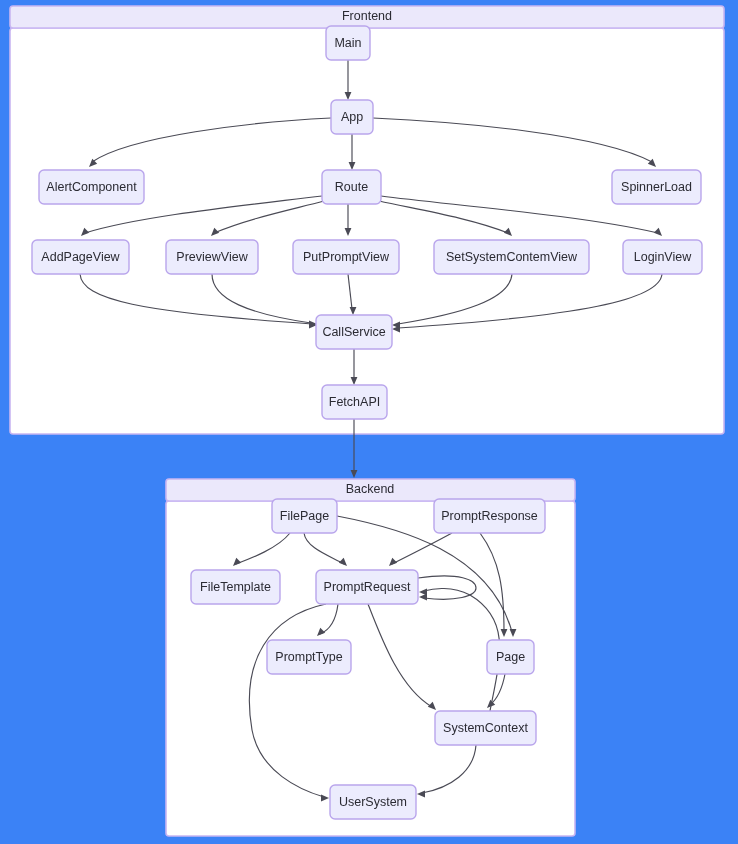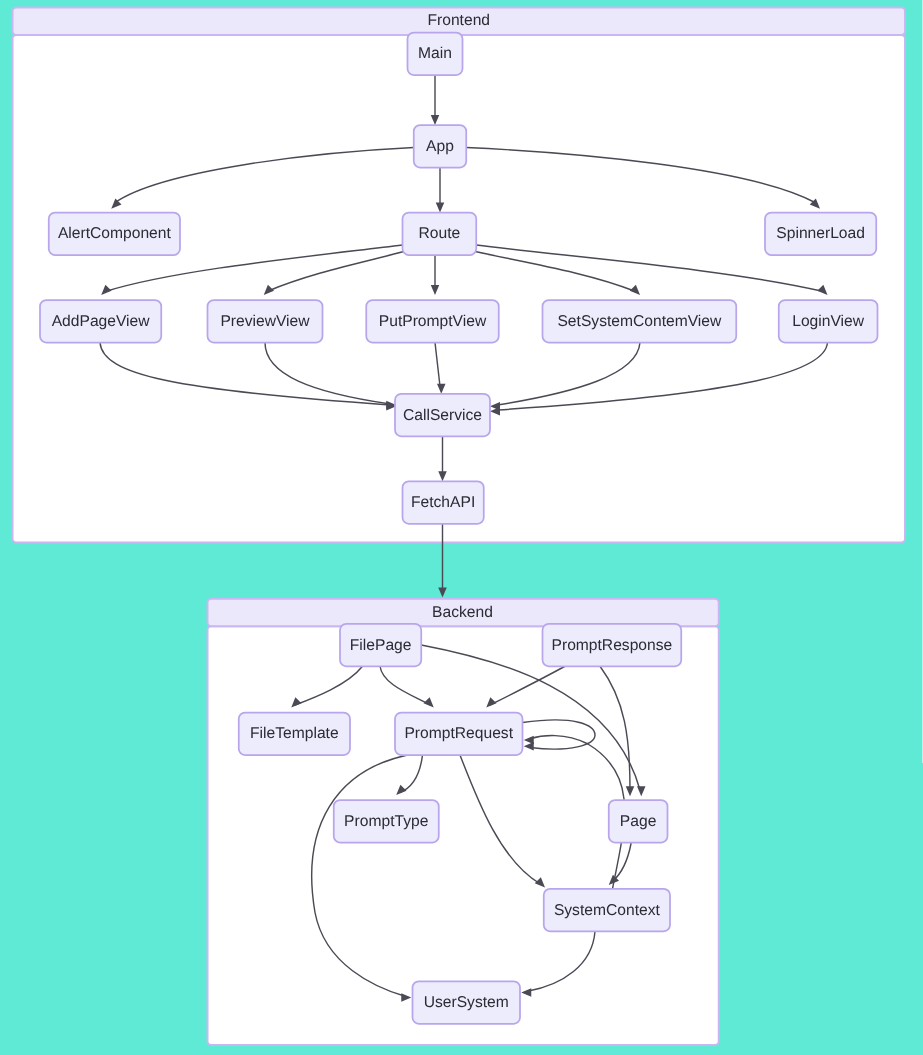--- a/index.html
+++ b/index.html
@@ -8,21 +8,21 @@
     background: #ffffff;
     width: 738px;
     height: 844px;
     overflow: hidden;
     font-family: "Liberation Sans", sans-serif;
   }
   #diagram-root {
     position: relative;
     width: 738px;
     height: 844px;
-    background: #5eead4;
+    background: #3b82f6;
   }
   svg#flowchart {
     display: block;
     width: 738px;
     height: 844px;
   }
   .cluster-body {
     fill: #ffffff;
     stroke: #c9b6f2;
     stroke-width: 1.6px;

